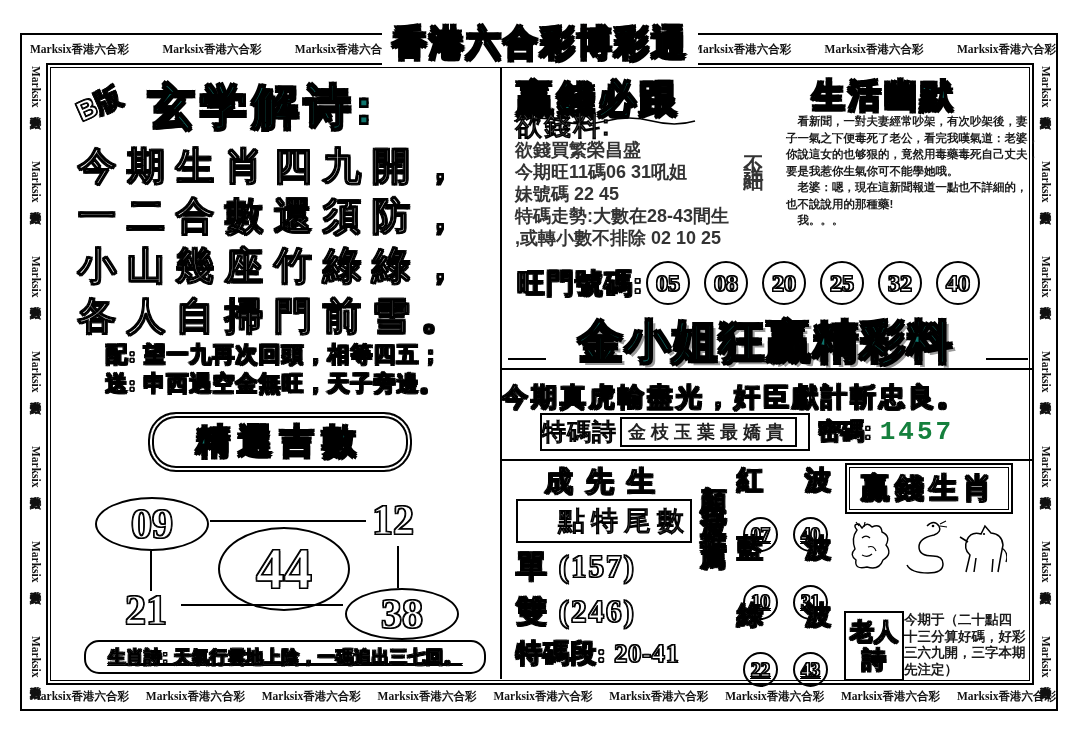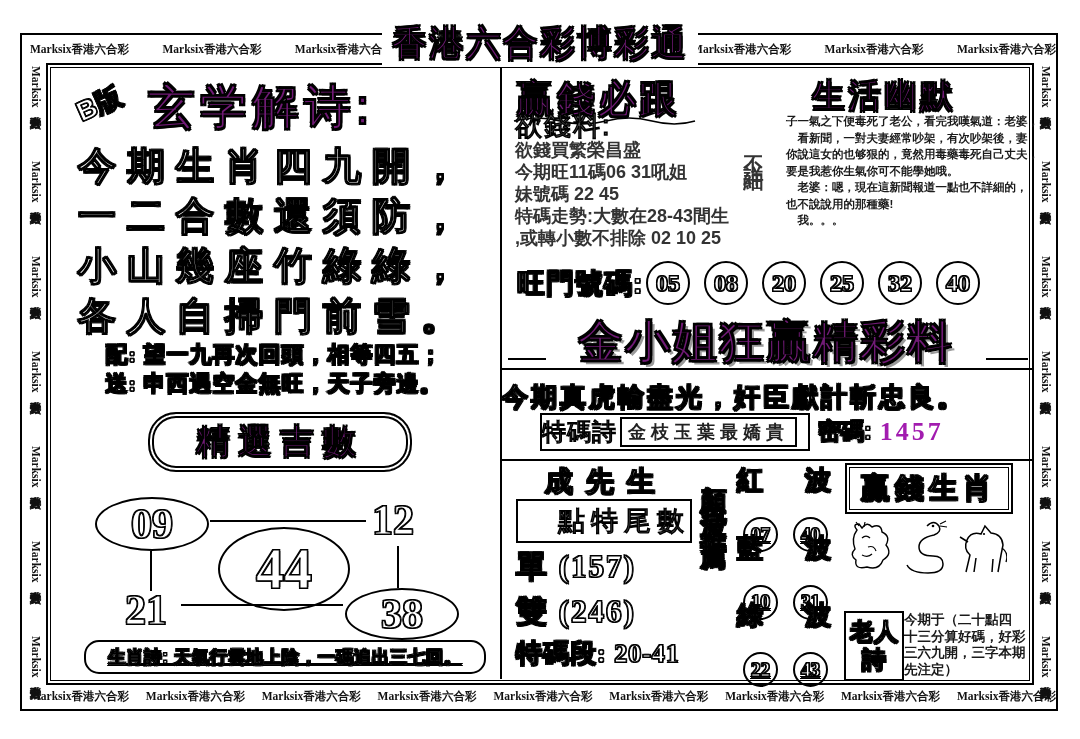--- a/index.html
+++ b/index.html
@@ -20,21 +20,21 @@
   .band-left{left:24px;} .band-right{left:1034px;}
   .band-left span,.band-right span{writing-mode:vertical-rl;text-orientation:mixed;}
   .divider-v{left:500px;top:65px;width:2px;height:614px;background:#000;}
   .rule-h{background:#000;height:2px;}
   .rule-v{background:#000;width:2px;}
 
   
   .hollow{color:#fff;font-weight:bold;-webkit-text-stroke:1.1px #000;
           text-shadow:-1px -1px 0 #000,1px -1px 0 #000,-1px 1px 0 #000,1px 1px 0 #000;}
   .serif{font-family:"Liberation Serif",serif;}
-  .bubble{color:#701a75;font-weight:normal;-webkit-text-stroke:1.6px #000;
+  .bubble{color:#0f766e;font-weight:bold;-webkit-text-stroke:1.6px #000;
           text-shadow:-1.6px -1.6px 0 #000,1.6px -1.6px 0 #000,-1.6px 1.6px 0 #000,1.6px 1.6px 0 #000;}
   .big-shadow{text-shadow:-1.8px -1.8px 0 #000,1.8px -1.8px 0 #000,-1.8px 1.8px 0 #000,1.8px 1.8px 0 #000,
               4px 4px 0 #9a9a9a;}
   .nowrap{white-space:nowrap;}
 
   .main-title{left:50%;top:20px;transform:translateX(-50%);font-size:35px;letter-spacing:2px;
               background:#fff;padding:0 10px;z-index:6;white-space:nowrap;}
 
   
   .edition{left:76px;top:86px;font-size:27px;transform:rotate(-24deg);}
@@ -72,21 +72,21 @@
   .banner-dash-l{left:508px;top:358px;width:38px;}
   .banner-dash-r{left:986px;top:358px;width:42px;}
   .rule-under-banner{left:502px;top:368px;width:530px;}
   .verse{left:502px;top:380px;width:444px;text-align:center;font-size:26px;letter-spacing:3px;}
   .special-box{left:540px;top:413px;width:266px;height:34px;border:2px solid #000;display:flex;align-items:center;}
   .special-label{font-size:24px;letter-spacing:1px;margin-left:0;color:#666;-webkit-text-stroke:1.4px #000;}
   .special-inner{border:2px solid #000;height:26px;margin-left:3px;padding:0 6px;display:flex;align-items:center;}
   .special-content{font-size:18px;letter-spacing:5px;font-weight:bold;color:#222;white-space:nowrap;}
   .password{left:818px;top:416px;display:flex;align-items:center;gap:8px;}
   .password-label{font-size:23px;}
-  .password-value{font-size:26px;font-weight:bold;color:#a21caf;letter-spacing:3px;}
+  .password-value{font-size:26px;font-weight:bold;color:#15803d;letter-spacing:3px;font-family:Liberation Mono, monospace;}
   .rule-mid{left:502px;top:459px;width:530px;}
   .mr-name{left:545px;top:463px;font-size:28px;letter-spacing:13px;}
   .tail-box{left:516px;top:499px;width:172px;height:40px;border:2px solid #000;display:flex;
             align-items:center;justify-content:flex-end;}
   .tail-text{font-size:27px;letter-spacing:6px;color:#555;-webkit-text-stroke:1.4px #000;}
   .odd-line{left:516px;top:546px;font-size:31px;letter-spacing:2px;}
   .even-line{left:516px;top:591px;font-size:31px;letter-spacing:2px;}
   .range-line{left:516px;top:636px;font-size:26px;letter-spacing:1px;}
   .waves-label{left:697px;top:465px;height:203px;writing-mode:vertical-rl;text-orientation:mixed;
                font-size:26px;display:flex;align-items:center;justify-content:space-between;letter-spacing:14px;}
@@ -200,22 +200,22 @@
       <div class="money-line">欲錢買繁榮昌盛</div>
       <div class="money-line">今期旺11碼06 31吼姐</div>
       <div class="money-line">妹號碼 22 45</div>
       <div class="money-line">特碼走勢:大數在28-43間生</div>
       <div class="money-line">,或轉小數不排除  02 10 25</div>
     </div>
   <div class="abs side-note">不詳細</div>
 
   <div class="abs humor-title bubble">生活幽默</div>
   <div class="abs humor-text">
+      <div class="humor-line">　看新聞，一對夫妻經常吵架，有次吵架後，妻</div>
       <div class="humor-line">子一氣之下便毒死了老公，看完我嘆氣道：老婆，</div>
-      <div class="humor-line">　看新聞，一對夫妻經常吵架，有次吵架後，妻</div>
       <div class="humor-line">你說這女的也够狠的，竟然用毒藥毒死自己丈夫，</div>
       <div class="humor-line">要是我惹你生氣你可不能學她哦。</div>
       <div class="humor-line">　老婆：嗯，現在這新聞報道一點也不詳細的，</div>
       <div class="humor-line">也不說說用的那種藥!</div>
       <div class="humor-line">　我。。。</div>
     </div>
 
   <div class="abs lucky-label hollow">旺門號碼:</div>
   <div class="abs lucky-row">
       <span class="num-circle lg hollow serif">05</span>

